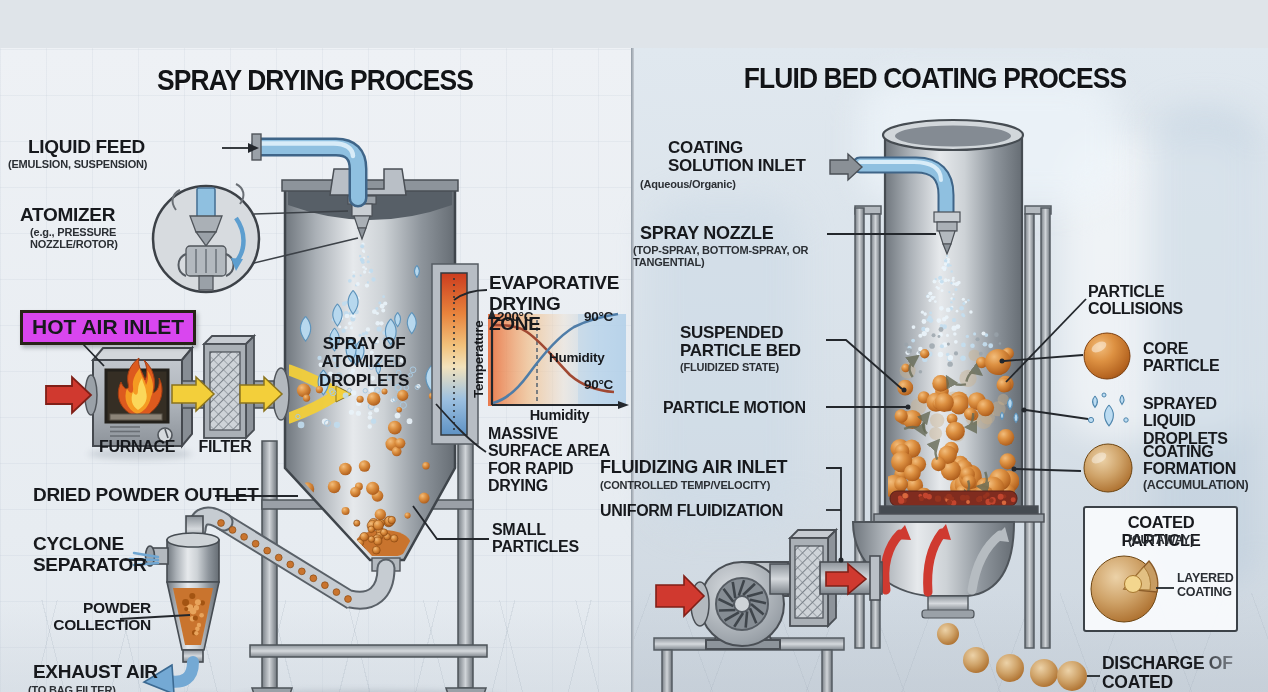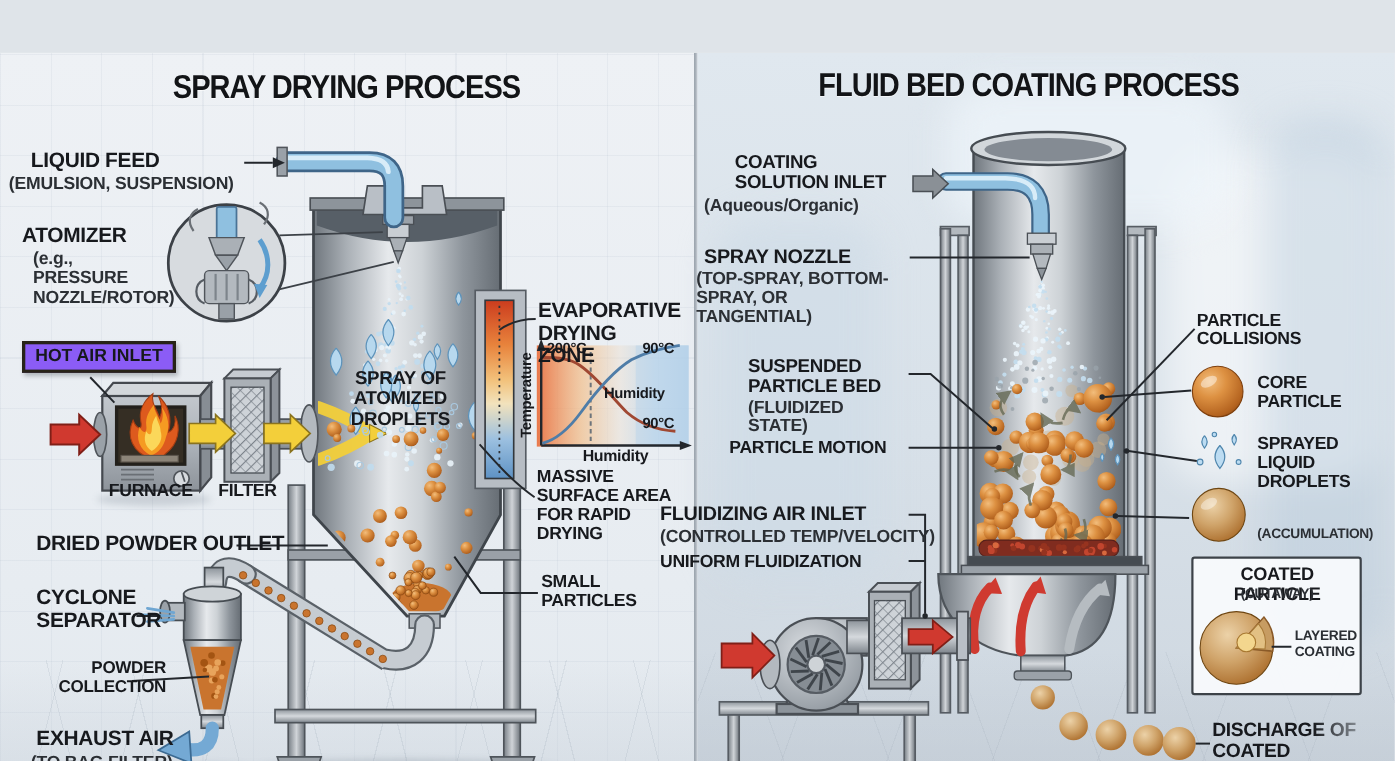--- a/index.html
+++ b/index.html
@@ -23,26 +23,26 @@
       repeating-linear-gradient(70deg, rgba(150,162,175,.15) 0 1px, transparent 1px 90px),
       repeating-linear-gradient(-70deg, rgba(150,162,175,.15) 0 1px, transparent 1px 90px),
       linear-gradient(180deg, rgba(205,213,221,0) 0%, rgba(187,196,206,.6) 100%);}
   .divider{position:absolute;left:631px;top:0;width:3px;height:692px;
     background:linear-gradient(90deg,#8f99a3,#c9cfd6);}
   svg.art{position:absolute;left:0;top:0;}
   .lb{position:absolute;color:#17191d;font-weight:bold;line-height:1.08;letter-spacing:-0.3px;}
   .ttl{font-size:30px;letter-spacing:-1px;transform:scaleX(.88);transform-origin:center;
        color:#121417;text-shadow:0 1px 0 rgba(255,255,255,.6);}
   .t19{font-size:19px;} .t18{font-size:18px;} .t1{font-size:17px;} .t16{font-size:16px;}
-  .t13b{font-size:13.5px;} .t2{font-size:16px;color:#2b2f34;letter-spacing:-0.2px;}
+  .t13b{font-size:13.5px;} .t2{font-size:11px;color:#2b2f34;letter-spacing:-0.2px;}
   .t12{font-size:12.5px;color:#2b2f34;}
   .r{text-align:left;} .c{text-align:center;} .nw{white-space:nowrap;}
   .rot{transform:rotate(-90deg);}
-  .hab{position:absolute;background:#8b5cf6;border:3px solid #272318;padding:2px 9px 3px 9px;
-    font-size:16px;font-weight:bold;color:#17191d;box-shadow:2px 3px 4px rgba(40,45,55,.3);}
+  .hab{position:absolute;background:#d946ef;border:3px solid #272318;padding:2px 9px 3px 9px;
+    font-size:21px;font-weight:bold;color:#17191d;box-shadow:2px 3px 4px rgba(40,45,55,.3);}
   .fade{-webkit-mask-image:linear-gradient(90deg,#000 60%,rgba(0,0,0,.28) 92%);
         mask-image:linear-gradient(90deg,#000 60%,rgba(0,0,0,.28) 92%);}
 </style>
 </head>
 <body>
 
 <div class="canvas">
   <div class="lgrid"></div>
   <div class="lfloor"></div>
   <div class="photo"></div>
@@ -986,18 +986,19 @@
   <div class="lb t2 r" style="left:633px;top:197px;width:190px;">(TOP-SPRAY, BOTTOM-SPRAY, OR TANGENTIAL)</div>
   <div class="lb t1 r" style="left:680px;top:276px;width:143px;">SUSPENDED PARTICLE BED</div>
   <div class="lb t2 r" style="left:680px;top:314px;width:143px;">(FLUIDIZED STATE)</div>
   <div class="lb t16 r nw" style="left:663px;top:351px;width:160px;">PARTICLE MOTION</div>
   <div class="lb t18 r nw" style="left:600px;top:410px;width:223px;">FLUIDIZING AIR INLET</div>
   <div class="lb t2 r nw" style="left:600px;top:432px;width:223px;">(CONTROLLED TEMP/VELOCITY)</div>
   <div class="lb t16 r nw" style="left:600px;top:454px;width:223px;">UNIFORM FLUIDIZATION</div>
   <div class="lb t16" style="left:1088px;top:235px;width:100px;">PARTICLE COLLISIONS</div>
   <div class="lb t16" style="left:1143px;top:292px;width:85px;">CORE PARTICLE</div>
   <div class="lb t16" style="left:1143px;top:347px;width:122px;">SPRAYED LIQUID DROPLETS</div>
+  <div class="lb t16" style="left:1143px;top:395px;width:110px;">COATING FORMATION</div>
   <div class="lb t12" style="left:1143px;top:431px;width:122px;font-weight:bold;">(ACCUMULATION)</div>
   <div class="lb c" style="left:1090px;top:466px;width:142px;font-size:16.5px;">COATED PARTICLE</div>
   <div class="lb t12 c" style="left:1090px;top:486px;width:142px;font-weight:bold;">(CUTAWAY)</div>
   <div class="lb t12" style="left:1177px;top:524px;width:58px;font-weight:bold;">LAYERED COATING</div>
   <div class="lb fade" style="left:1102px;top:606px;width:152px;font-size:17.5px;">DISCHARGE OF COATED PRODUCT</div>
 </div>
 
 </body></html>

